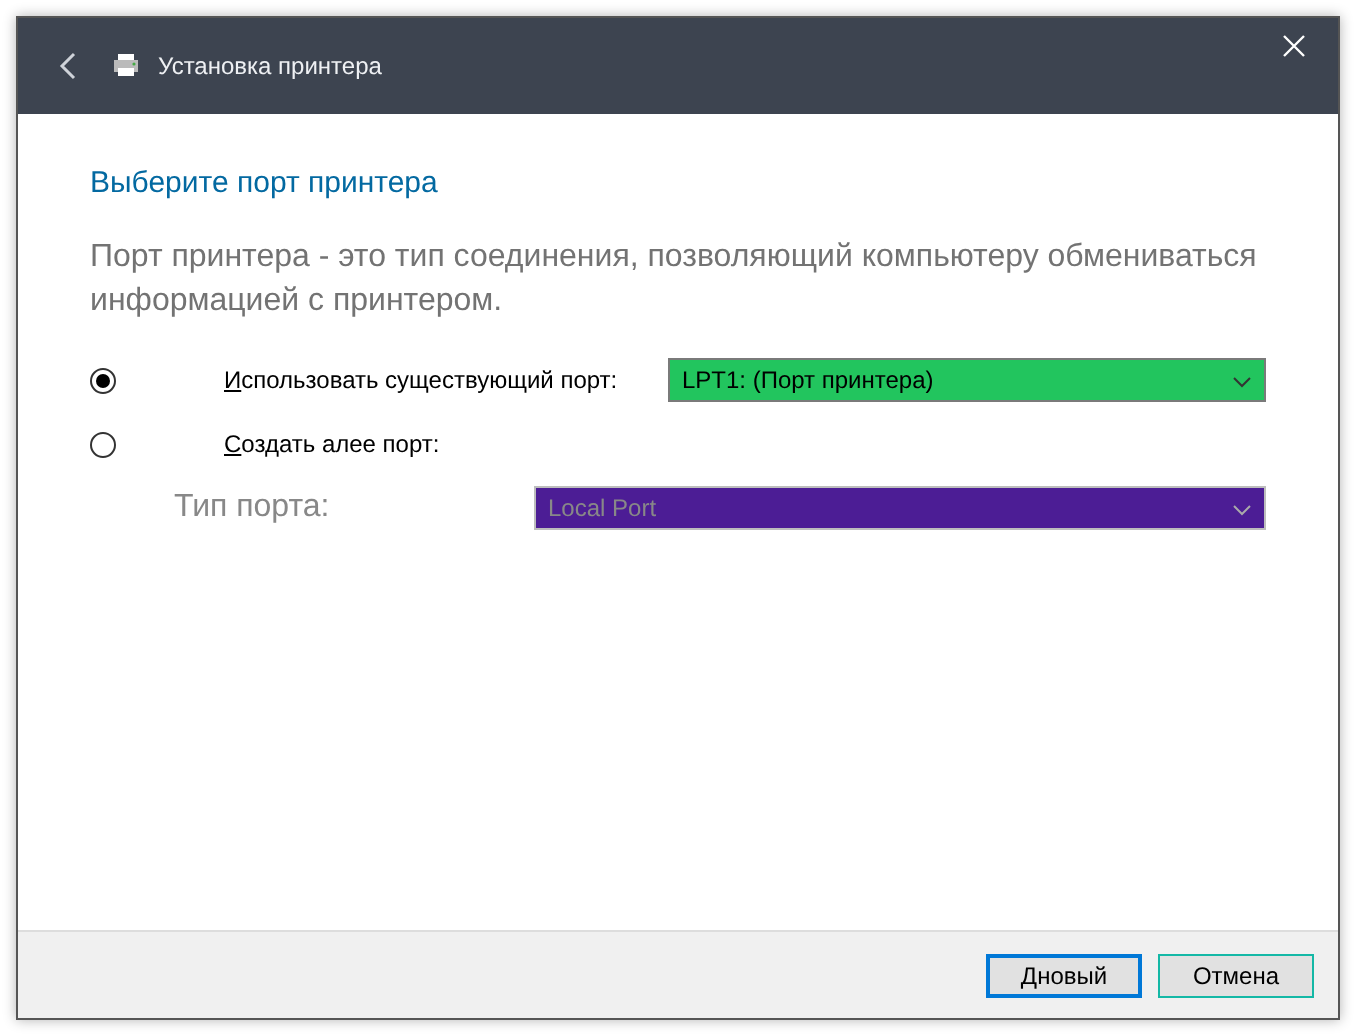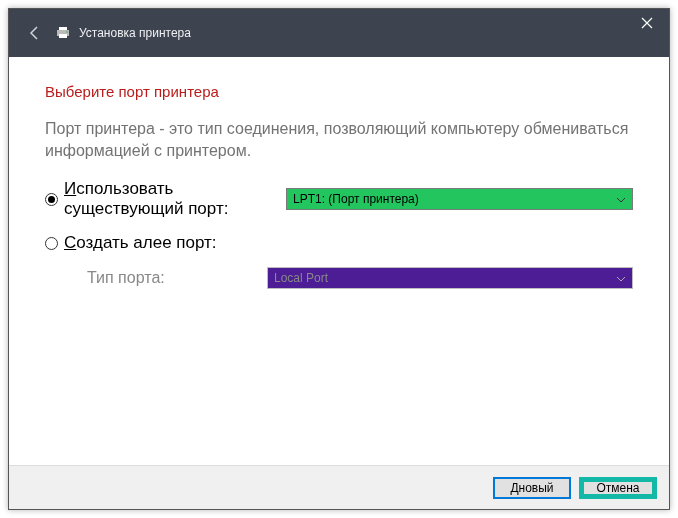--- a/index.html
+++ b/index.html
@@ -51,21 +51,21 @@
       color: #fff;
       cursor: pointer;
     }
     .close-btn svg { width: 12px; height: 12px; }
     .content {
       flex: 1;
       padding: 26px 36px 10px 36px;
       color: #000;
     }
     .heading {
-      color: #b91c1c;
+      color: #0369a1;
       font-size: 15px;
       font-weight: 400;
       margin-bottom: 18px;
     }
     .description {
       font-size: 16px;
       color: #737373;
       margin-bottom: 18px;
       line-height: 1.35;
     }
@@ -82,23 +82,24 @@
       display: inline-flex; align-items: center; justify-content: center;
       flex-shrink: 0;
     }
     .radio.checked::after {
       content: "";
       width: 7px; height: 7px;
       background: #000;
       border-radius: 50%;
     }
     .radio-label {
-      font-size: 17px;
+      font-size: 12px;
       width: 222px;
       flex-shrink: 0;
+      margin-left: 48px;
     }
     .radio-label .ul { text-decoration: underline; }
     .select {
       flex: 1;
       height: 22px;
       border: 1px solid #7a7a7a;
       background: #22c55e;
       display: flex;
       align-items: center;
       padding: 0 6px;
@@ -137,21 +138,21 @@
       height: 44px;
       display: flex;
       align-items: center;
       justify-content: flex-end;
       padding: 0 12px;
       gap: 8px;
     }
     .btn {
       min-width: 78px;
       height: 22px;
-      border: 5px solid #14b8a6;
+      border: 1px solid #14b8a6;
       background: #e1e1e1;
       font-size: 12px;
       display: inline-flex;
       align-items: center;
       justify-content: center;
       cursor: pointer;
       padding: 0 10px;
     }
     .btn.primary {
       border: 1px solid #0078d7;

